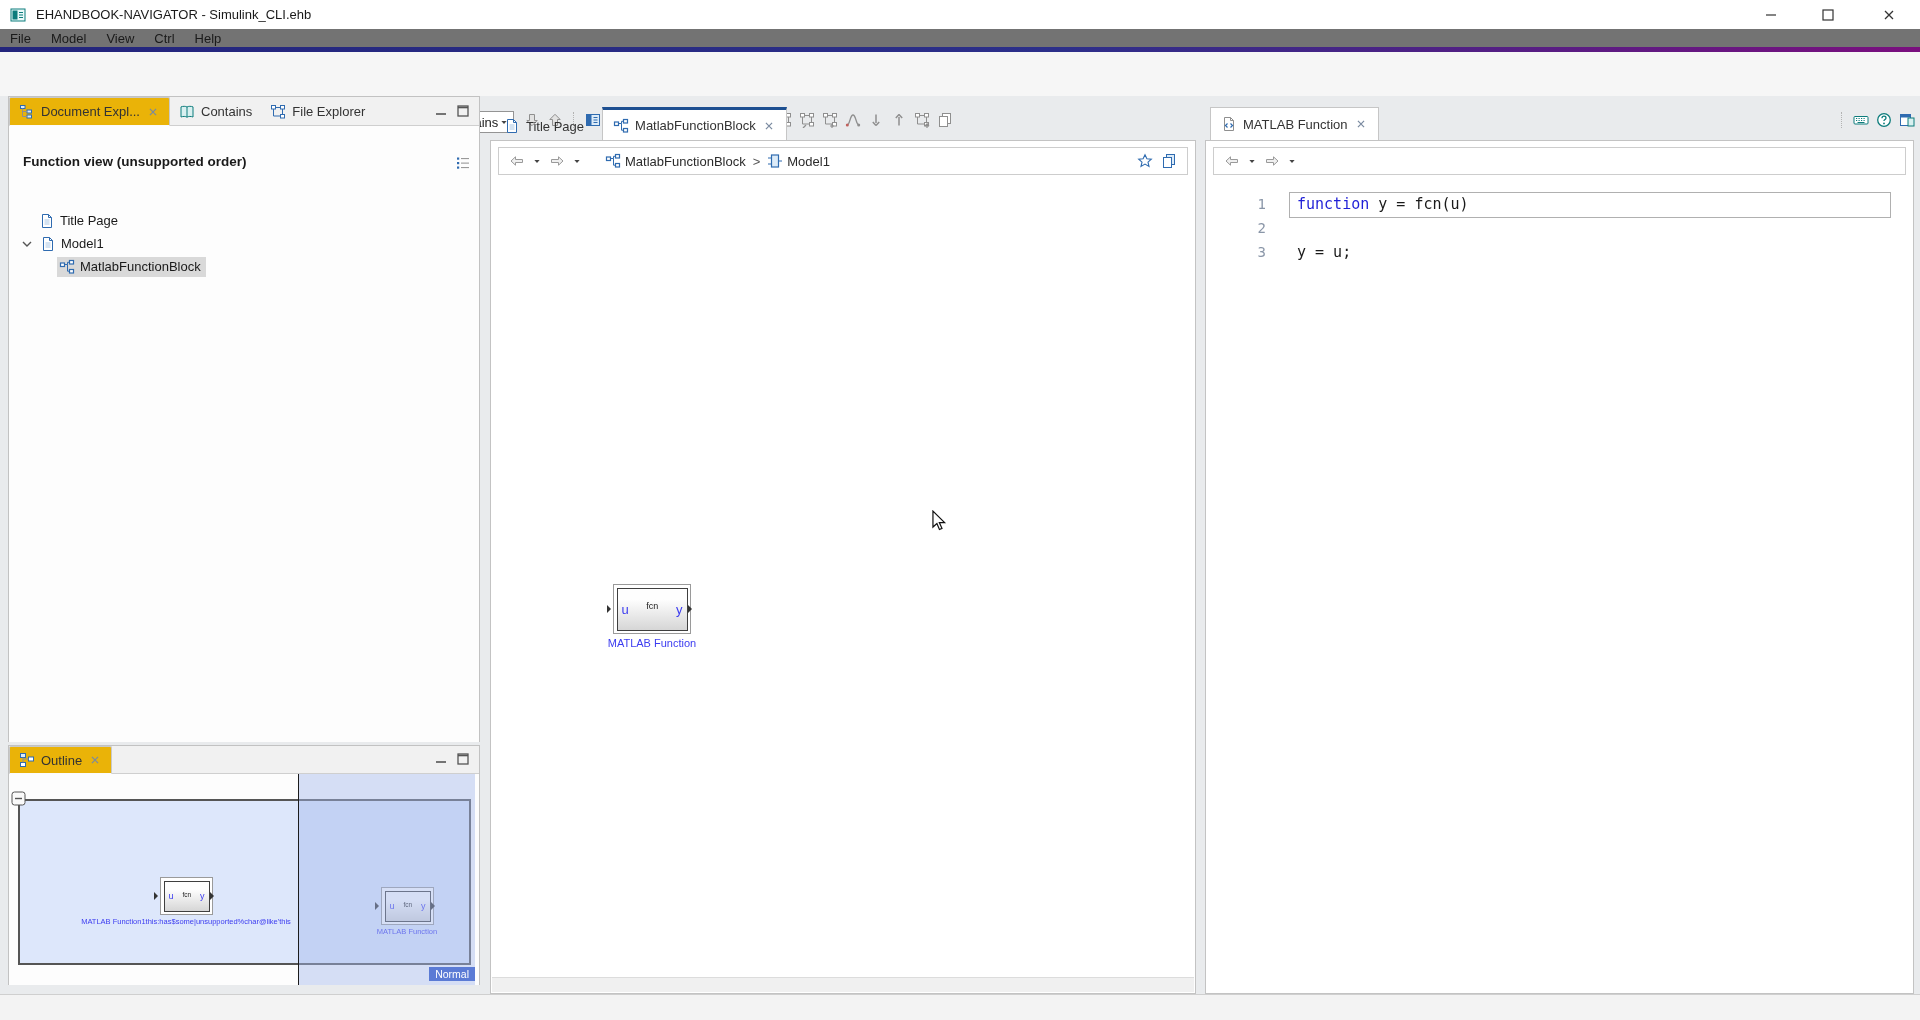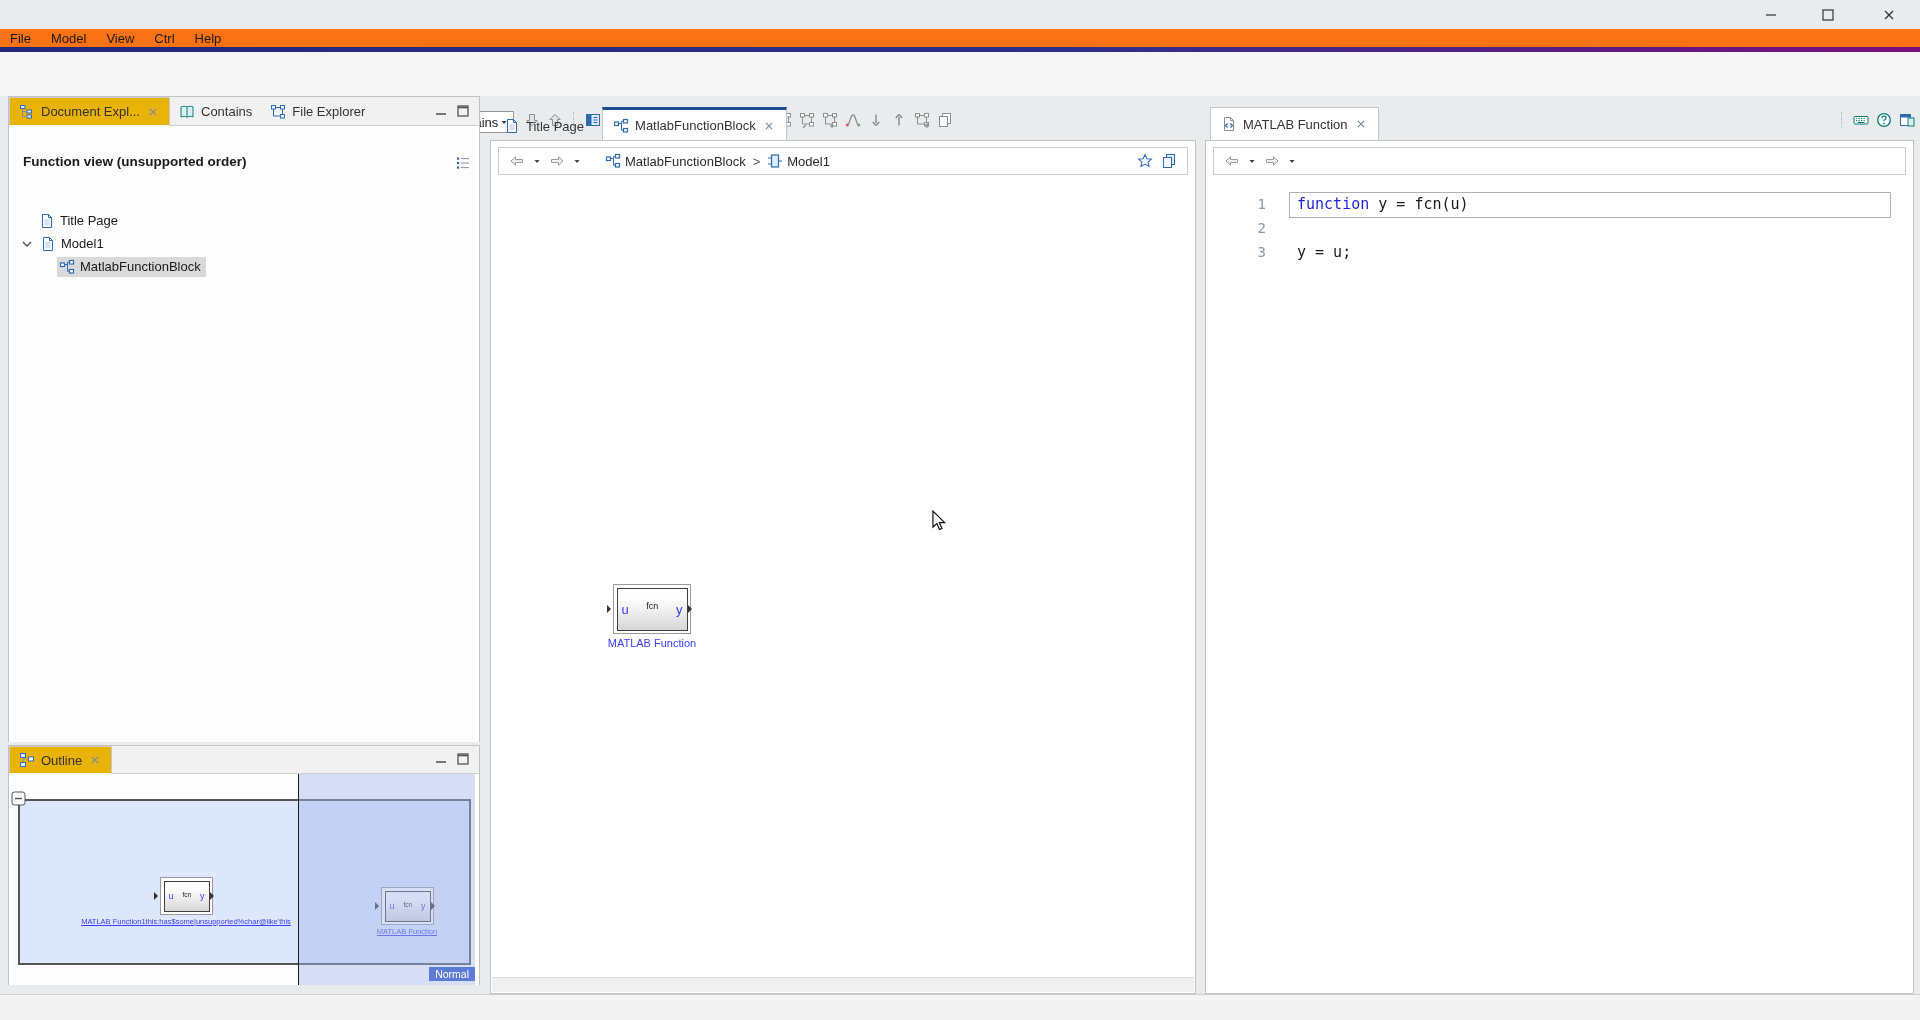--- a/index.html
+++ b/index.html
@@ -5,21 +5,21 @@
   html,body{margin:0;padding:0;background:#d8dadc;}
   #app{position:relative;width:1920px;height:1020px;overflow:hidden;background:#e9ebed;
        font-family:"Liberation Sans",sans-serif;font-size:13px;color:#1a1a1a;-webkit-font-smoothing:antialiased;}
   .abs{position:absolute;}
   .ti{width:20px;height:20px;display:inline-flex;align-items:center;justify-content:center;flex:0 0 auto;}
   .ti svg{display:block;}
   .vsep{width:1px;height:16px;border-left:1px dotted #b3b3b3;margin:0 5px;}
   
   .titlebar{left:0;top:0;width:1920px;height:29px;background:#fff;display:flex;align-items:center;gap:8px;padding-left:8px;box-sizing:border-box;}
   .wbtn{position:absolute;top:0;width:46px;height:29px;display:flex;align-items:center;justify-content:center;cursor:default;}
-  .menubar{left:0;top:29px;width:1920px;height:18px;background:#f97316;display:flex;align-items:center;}
+  .menubar{left:0;top:29px;width:1920px;height:18px;background:#737373;display:flex;align-items:center;}
   .menuitem{padding:1px 10px;cursor:default;}
   .accent{left:0;top:47px;width:1920px;height:5px;background:linear-gradient(90deg,#23257c 0%,#2c2f8a 55%,#7a0f7e 100%);}
   .toolbar{left:0;top:52px;width:1920px;height:44px;background:#f6f6f6;}
   .tgroup{position:absolute;top:58px;display:flex;align-items:center;gap:3px;}
   .findbox{position:absolute;left:152px;top:59px;width:282px;height:22px;border:1px solid #949494;background:#fff;display:flex;align-items:center;box-sizing:border-box;}
   .findbox input{border:none;outline:none;flex:1;font:13px "Liberation Sans",sans-serif;color:#333;padding:0 2px 0 6px;background:transparent;}
   .ddbtn{position:absolute;left:438px;top:59px;width:76px;height:22px;border:1px solid #949494;background:#fff;display:flex;align-items:center;justify-content:space-between;padding:0 4px 0 8px;box-sizing:border-box;}
   
   .panel{position:absolute;background:#fbfbfb;border:1px solid #c2c2c2;box-sizing:border-box;}
   .ptabrow{position:relative;height:28px;background:#f1f1f1;border-bottom:1px solid #cfcfcf;display:flex;align-items:flex-end;}
@@ -41,36 +41,46 @@
   .sblock{position:absolute;border:1px solid #9a9a9a;background:#fff;padding:2.5px;box-sizing:border-box;}
   .sbinner{width:100%;height:100%;border:1.6px solid #3f3f3f;background:linear-gradient(180deg,#fefefe 25%,#d6d6d6 100%);
            display:flex;align-items:center;justify-content:space-between;padding:0 4px;box-sizing:border-box;}
   .pin,.pout{color:#3c3cf0;font-size:13px;}
   .pfn{color:#222;font-size:9px;margin-top:-6px;}
   .port{position:absolute;width:0;height:0;border:4px solid transparent;border-left-color:#333;top:50%;margin-top:-4px;}
   .pl{left:-7px}.pr{right:-6px}
   .sbcaption{position:absolute;color:#3c3cf0;font-size:11px;text-align:center;}
   .mini .pin,.mini .pout{font-size:9px;}
   .mini .pfn{font-size:6.5px;margin-top:-4px;}
-  .minicap{position:absolute;color:#3c3cf0;font-size:7.5px;text-align:center;white-space:nowrap;overflow:hidden;text-decoration:underline;}
+  .minicap{position:absolute;color:#3c3cf0;font-size:7.5px;text-align:center;white-space:nowrap;overflow:hidden;}
   
   .codeline{position:absolute;height:24px;display:flex;align-items:center;font-family:"DejaVu Sans Mono","Liberation Mono",monospace;font-size:15px;}
   .lnum{position:absolute;width:34px;text-align:right;color:#8a96a8;font-family:"DejaVu Sans Mono",monospace;font-size:14px;}
   .kw{color:#1f1fd7;}
   .codebox1{position:absolute;border:1px solid #b0b0b0;}
   
   .statusbar{left:0;top:994px;width:1920px;height:26px;background:#f3f3f3;border-top:1px solid #cfcfcf;box-sizing:border-box;}
   .badge{position:absolute;background:#5b7bd5;color:#fff;font-size:10.5px;padding:1px 6px;}
   .outline-overlay{position:absolute;background:rgba(164,183,236,0.45);border-left:1.5px solid #1c1c1c;}
 </style>
 </head>
 <body>
 
 <div id="app">
 
+  <div class="titlebar abs">
+    <span class="ti">
+        <svg width="16" height="16" viewBox="0 0 16 16">
+          <rect x="1" y="2" width="14" height="12" fill="#eafafa" stroke="#0d7c7c"></rect>
+          <rect x="2.5" y="3.5" width="5" height="9" fill="#0d7c7c"></rect>
+          <path d="M9 5.5h4M9 8h4M9 10.5h4" stroke="#0d7c7c"></path>
+        </svg>
+      </span>
+    <span>EHANDBOOK-NAVIGATOR - Simulink_CLI.ehb</span>
+  </div>
   <div class="wbtn" style="left:1748px">
       <span class="ti">
         <svg width="16" height="16" viewBox="0 0 16 16">
           <path d="M3 8h10" stroke="#333" stroke-width="1.2"></path>
         </svg>
       </span>
     </div>
   <div class="wbtn" style="left:1805px">
       <span class="ti">
         <svg width="16" height="16" viewBox="0 0 16 16">

